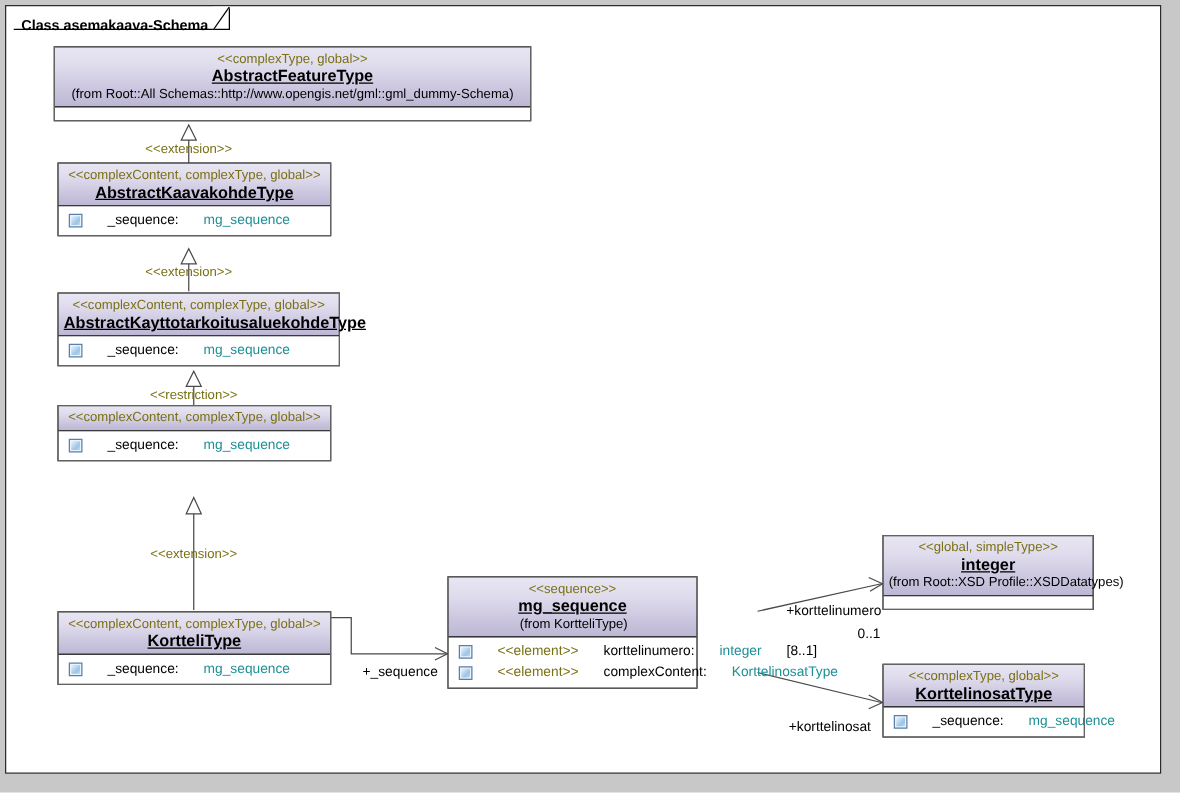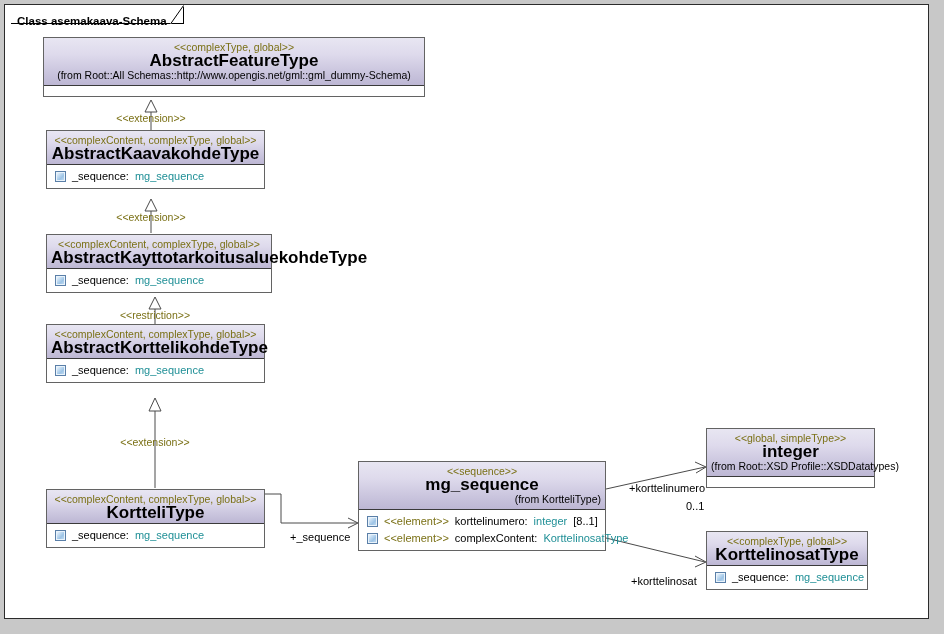--- a/index.html
+++ b/index.html
@@ -48,35 +48,35 @@
     background:linear-gradient(180deg,#e8e6f2 0%,#dedaec 35%,#c9c4dd 75%,#bdb7d4 100%);
     border-bottom:1px solid #3a3a3a;
     padding:3px 4px 3px 4px;
     text-align:center;
     line-height:14px;
   }
   .stereo{
     color:#7a7015;font-size:10.5px;line-height:13px;white-space:nowrap;
   }
   .cname{
-    font-weight:bold;font-size:17px;color:#000;line-height:14px;white-space:nowrap;
+    font-weight:bold;font-size:13px;color:#000;line-height:14px;white-space:nowrap;text-decoration:underline;
   }
   .from{
     font-size:10.5px;color:#000;line-height:14px;white-space:nowrap;
   }
   .uml .body{
     padding:3px 2px 3px 2px;
     min-height:10px;
     background:#ffffff;
   }
   .uml .body.empty{
     height:9px;padding:0;
   }
   .attr{
-    display:flex;align-items:center;gap:6px;
+    display:flex;align-items:center;gap:20px;
     padding:1px 2px 1px 6px;line-height:15px;white-space:nowrap;
     font-size:11px;
   }
   .attr .txt{color:#000;}
   .attr .lnk{color:#1f8f96;}
   .attr .ster{color:#7a7015;}
 
   
   .ic{
     flex:0 0 auto;width:11px;height:11px;box-sizing:border-box;
@@ -187,21 +187,20 @@
           <span class="ic"></span>
           <span class="txt">_sequence:</span>
             <span class="lnk">mg_sequence</span>
         </div>
       </div>
     </div>
 
     <div class="uml" style="left:41px;top:319px;width:219px;">
       <div class="head">
         <div class="stereo">&lt;&lt;complexContent, complexType, global&gt;&gt;</div>
-        <div class="cname">AbstractKorttelikohdeType</div>
       </div>
       <div class="body">
         <div class="attr">
           <span class="ic"></span>
           <span class="txt">_sequence:</span>
             <span class="lnk">mg_sequence</span>
         </div>
       </div>
     </div>
 
@@ -212,25 +211,25 @@
       </div>
       <div class="body">
         <div class="attr">
           <span class="ic"></span>
           <span class="txt">_sequence:</span>
             <span class="lnk">mg_sequence</span>
         </div>
       </div>
     </div>
 
-    <div class="uml" style="left:353px;top:456px;width:248px;">
+    <div class="uml" style="left:353px;top:456px;width:200px;">
       <div class="head">
         <div class="stereo">&lt;&lt;sequence&gt;&gt;</div>
         <div class="cname">mg_sequence</div>
-        <div class="from" style="text-align:right;padding-left:2px;">(from KortteliType)</div>
+        <div class="from" style="text-align:center;padding-left:2px;">(from KortteliType)</div>
       </div>
       <div class="body">
         <div class="attr">
           <span class="ic"></span>
           <span class="ster">&lt;&lt;element&gt;&gt;</span>
             <span class="txt"> korttelinumero:</span>
             <span class="lnk">integer</span>
             <span class="txt">[8..1]</span>
         </div>
         <div class="attr">

